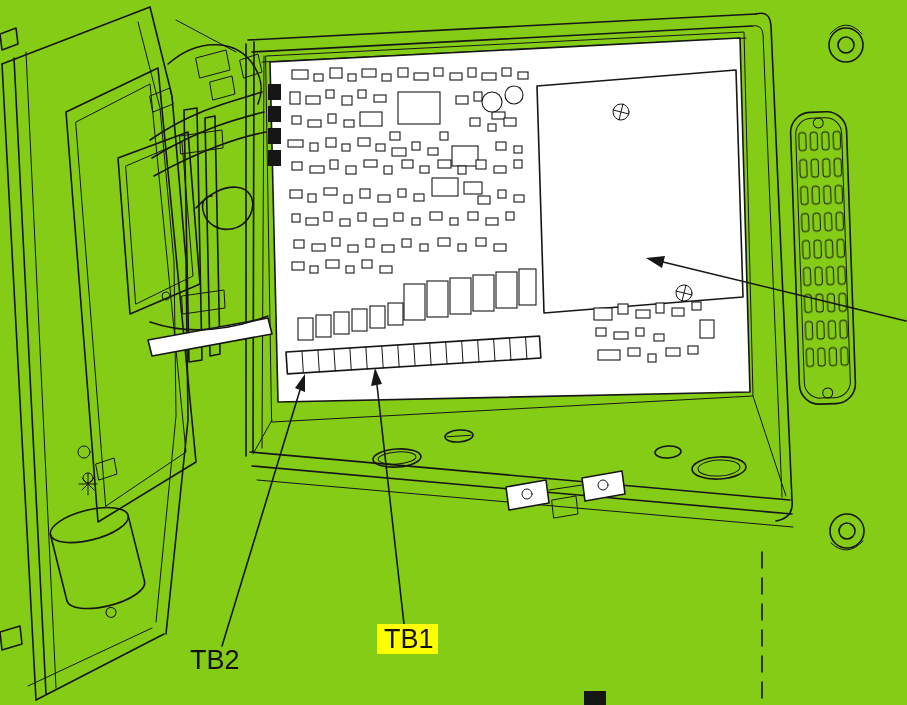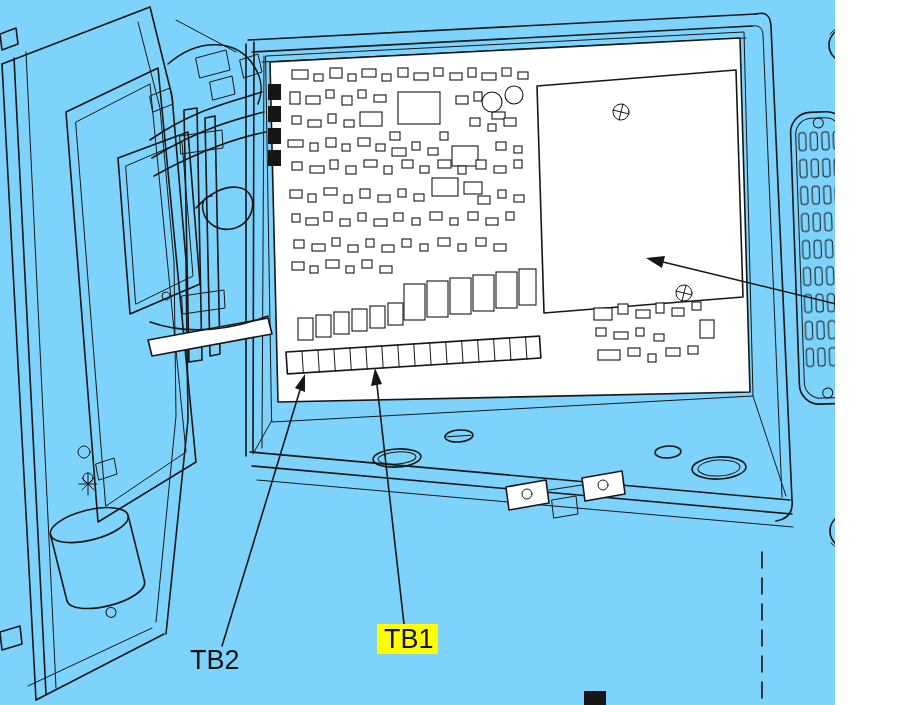--- a/index.html
+++ b/index.html
@@ -1,16 +1,16 @@
 <!DOCTYPE html>
 <html><head>
 <meta charset="utf-8">
 <style>
   html,body{margin:0;padding:0;background:#ffffff;}
-  .stage{position:relative;width:835px;height:705px;background:#7dd3fc;overflow:hidden;}
+  .stage{position:relative;width:907px;height:705px;background:#84cc16;overflow:hidden;}
   svg{display:block;}
   .ln{fill:none;stroke:#161616;stroke-width:1.6;stroke-linecap:round;stroke-linejoin:round;}
   .thin{fill:none;stroke:#161616;stroke-width:1;stroke-linecap:round;stroke-linejoin:round;}
   .cmp{fill:#ffffff;stroke:#161616;stroke-width:1.1;}
   .panel{fill:#ffffff;stroke:#161616;stroke-width:1.6;stroke-linejoin:round;}
   .solid{fill:#161616;stroke:none;}
   .lbl{font-family:"Liberation Sans",sans-serif;font-size:27px;fill:#111111;}
 </style>
 </head>
 <body>

